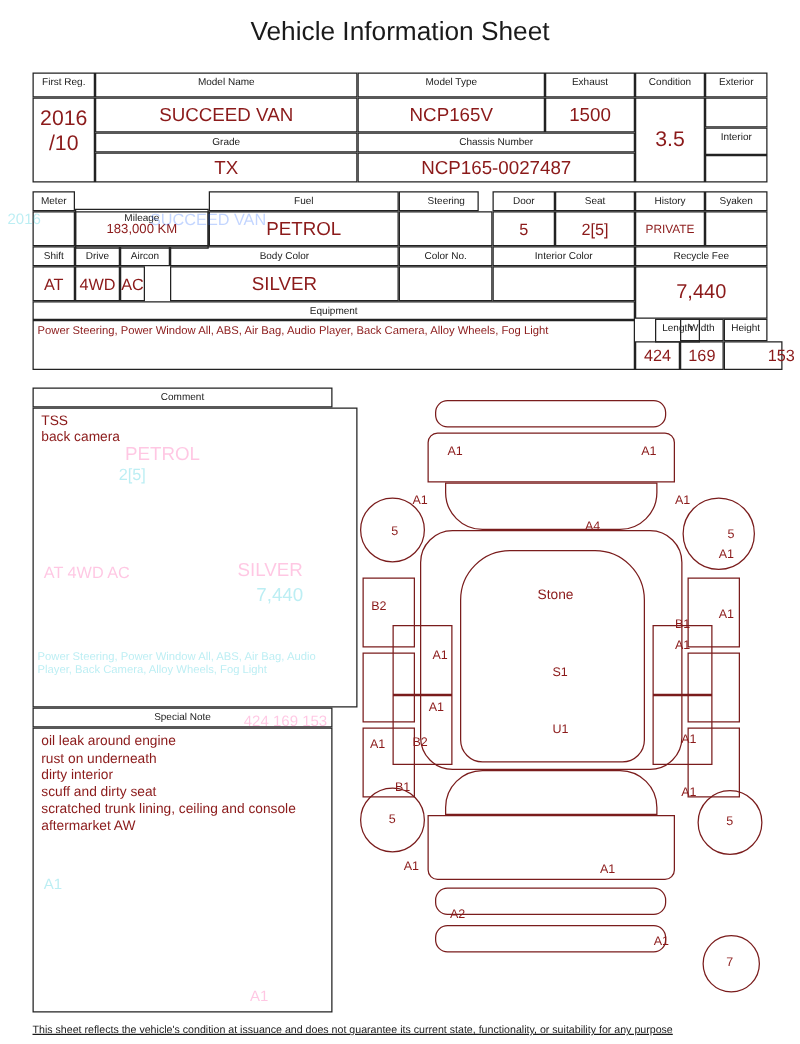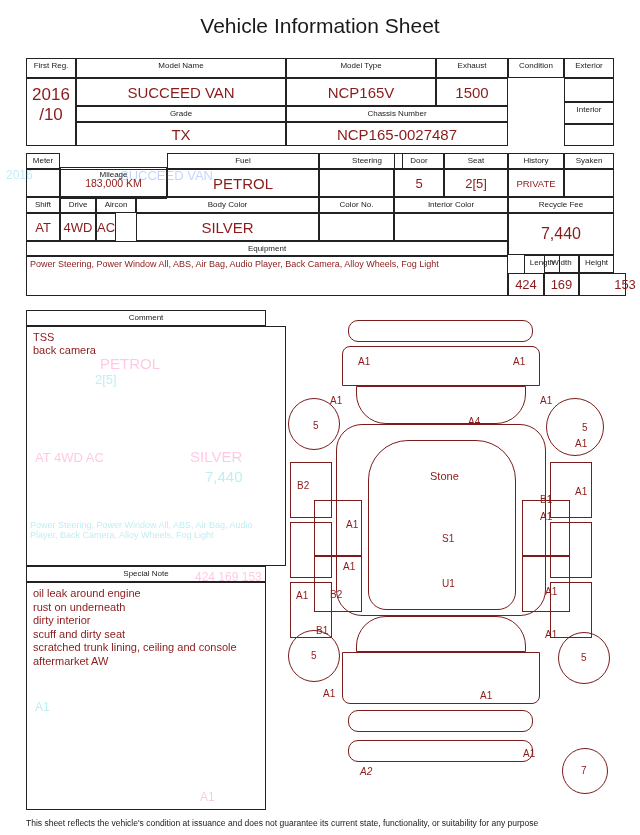--- a/index.html
+++ b/index.html
@@ -28,21 +28,21 @@
   .v18{font-size:17px;}
   .v15{font-size:14px;}
   .v11{font-size:11px;}
   .center-v{display:flex;align-items:center;justify-content:center;}
 
   .eqtext{font-size:9px;color:#8b1a1a;line-height:11.5px;padding:2px 3px 0 3px;}
   .comment-text{font-size:11px;color:#8b1a1a;line-height:13px;padding:4px 6px;}
   .note-text{font-size:11px;color:#8b1a1a;line-height:13.5px;padding:4px 6px;}
   .footer{
     position:absolute;left:26px;top:818px;width:588px;
-    font-size:8.5px;color:#1a1a1a;
+    font-size:8.5px;color:#1a1a1a;text-decoration:underline;
   }
   
   .diagram{position:absolute;left:270px;top:310px;width:348px;height:500px;}
   .dg{position:absolute;box-sizing:border-box;border:1px solid #7a1c1c;}
   .circ{position:absolute;box-sizing:border-box;border:1px solid #7a1c1c;border-radius:50%;}
   .mk{position:absolute;font-size:10px;color:#8b1a1a;}
   .ghost{position:absolute;font-size:11px;opacity:.28;}
   .gblue{color:#2b6cff;}
   .gpink{color:#ff3b9e;}
   .gcyan{color:#12c3d6;}
@@ -82,20 +82,23 @@
 
   <div class="box center-v" style="left:76px;top:78px;width:210px;height:28px;">
     <div class="val v15" style="font-size:15px;">SUCCEED VAN</div>
   </div>
   <div class="box center-v" style="left:286px;top:78px;width:150px;height:28px;">
     <div class="val v15" style="font-size:15px;">NCP165V</div>
   </div>
   <div class="box center-v" style="left:436px;top:78px;width:72px;height:28px;">
     <div class="val v15" style="font-size:15px;">1500</div>
   </div>
+  <div class="box center-v" style="left:508px;top:78px;width:56px;height:68px;">
+    <div class="val" style="font-size:17px;">3.5</div>
+  </div>
   <div class="box" style="left:564px;top:78px;width:50px;height:24px;">
     <div class="val v11"></div>
   </div>
   <div class="box" style="left:564px;top:102px;width:50px;height:22px;">
     <div class="lbl">Interior</div>
   </div>
   <div class="box" style="left:564px;top:124px;width:50px;height:22px;">
     <div class="val v11"></div>
   </div>
 
@@ -114,21 +117,21 @@
 
   <div class="box" style="left:26px;top:153px;width:34px;height:16px;">
     <div class="lbl">Meter</div>
   </div>
   <div class="box" style="left:60px;top:167px;width:107px;height:32px;">
     <div class="lbl">Mileage</div>
   </div>
   <div class="box" style="left:167px;top:153px;width:152px;height:16px;">
     <div class="lbl">Fuel</div>
   </div>
-  <div class="box" style="left:319px;top:153px;width:84px;height:16px;padding-left:12px;">
+  <div class="box" style="left:319px;top:153px;width:64px;height:16px;padding-left:12px;">
     <div class="lbl">Steering</div>
   </div>
   <div class="box" style="left:394px;top:153px;width:50px;height:16px;">
     <div class="lbl">Door</div>
   </div>
   <div class="box" style="left:444px;top:153px;width:64px;height:16px;">
     <div class="lbl">Seat</div>
   </div>
   <div class="box" style="left:508px;top:153px;width:56px;height:16px;">
     <div class="lbl">History</div>
@@ -326,20 +329,20 @@
     <div class="mk" style="left:172px;top:268px;">U1</div>
     <div class="mk" style="left:26px;top:280px;">A1</div>
     <div class="mk" style="left:60px;top:279px;">B2</div>
     <div class="mk" style="left:275px;top:276px;">A1</div>
     <div class="mk" style="left:46px;top:315px;">B1</div>
     <div class="mk" style="left:275px;top:319px;">A1</div>
     <div class="mk" style="left:41px;top:340px;">5</div>
     <div class="mk" style="left:311px;top:342px;">5</div>
     <div class="mk" style="left:53px;top:378px;">A1</div>
     <div class="mk" style="left:210px;top:380px;">A1</div>
-    <div class="mk" style="left:90px;top:456px;font-style:italic;">A2</div>
+    <div class="mk" style="left:90px;top:416px;">A2</div>
     <div class="mk" style="left:253px;top:438px;">A1</div>
     <div class="mk" style="left:311px;top:455px;">7</div>
   </div>
 
   <div class="footer">This sheet reflects the vehicle's condition at issuance and does not guarantee its current state, functionality, or suitability for any purpose</div>
 
 </div>
 
 </body></html>

